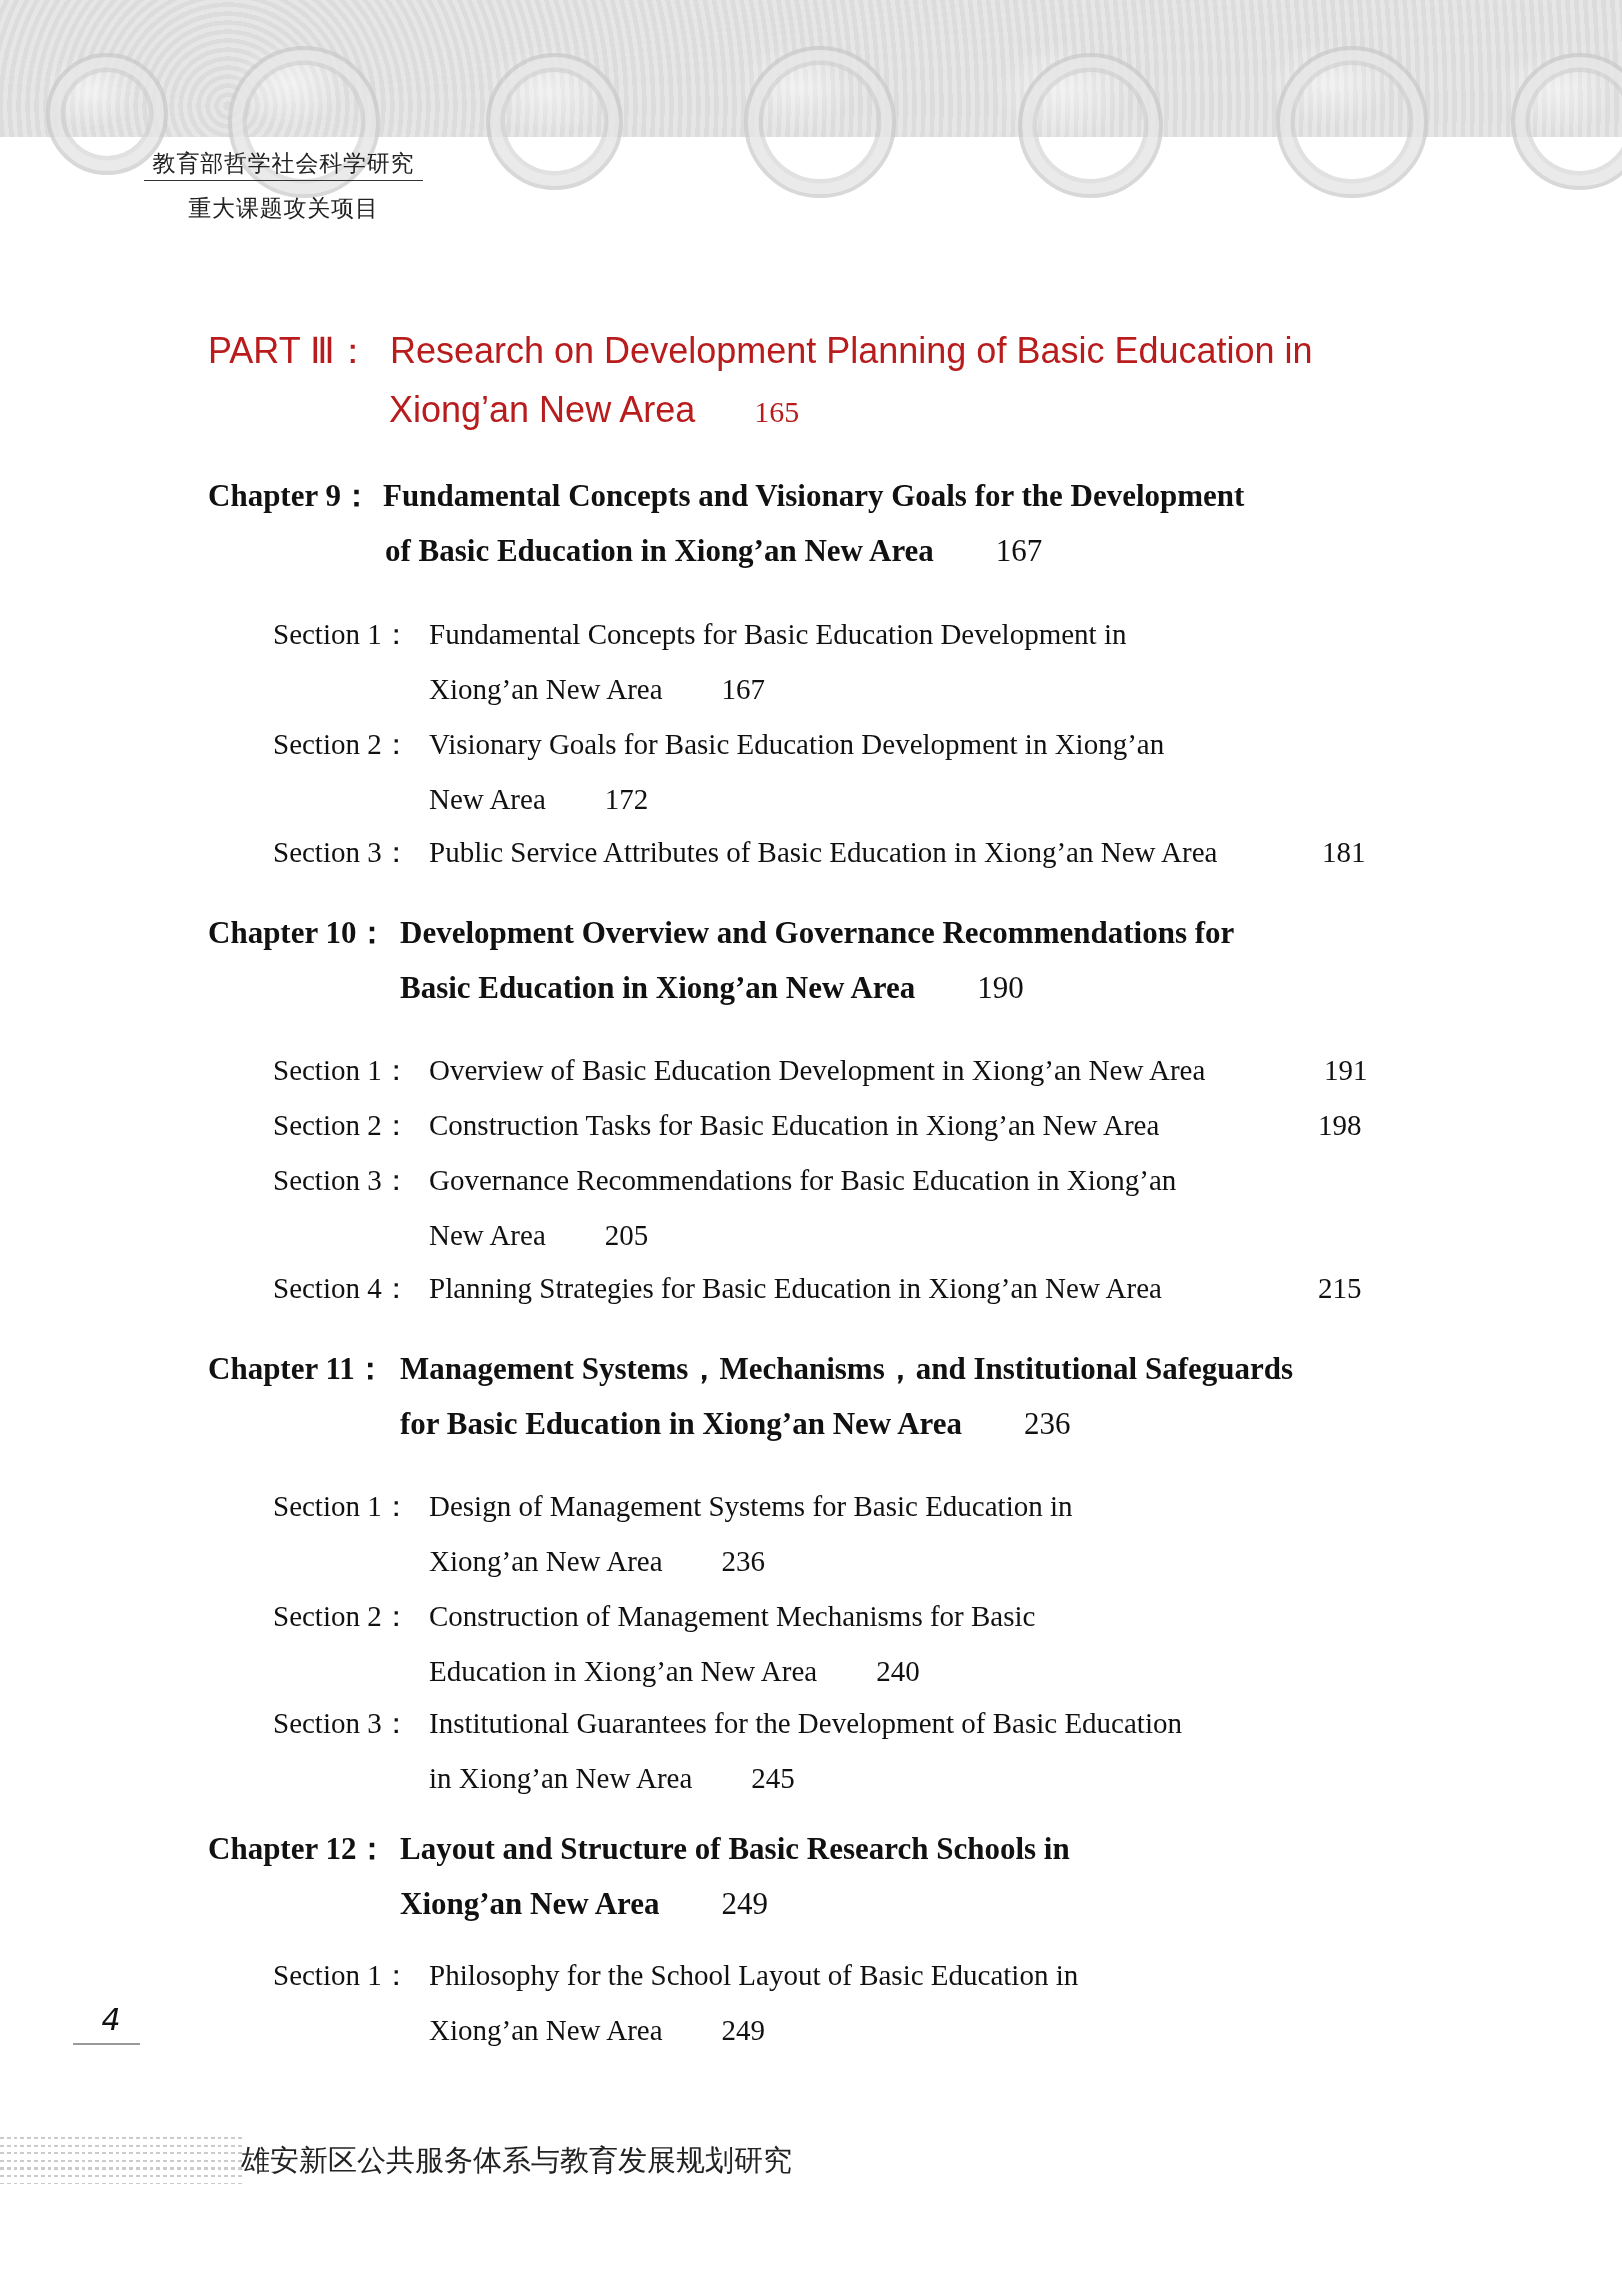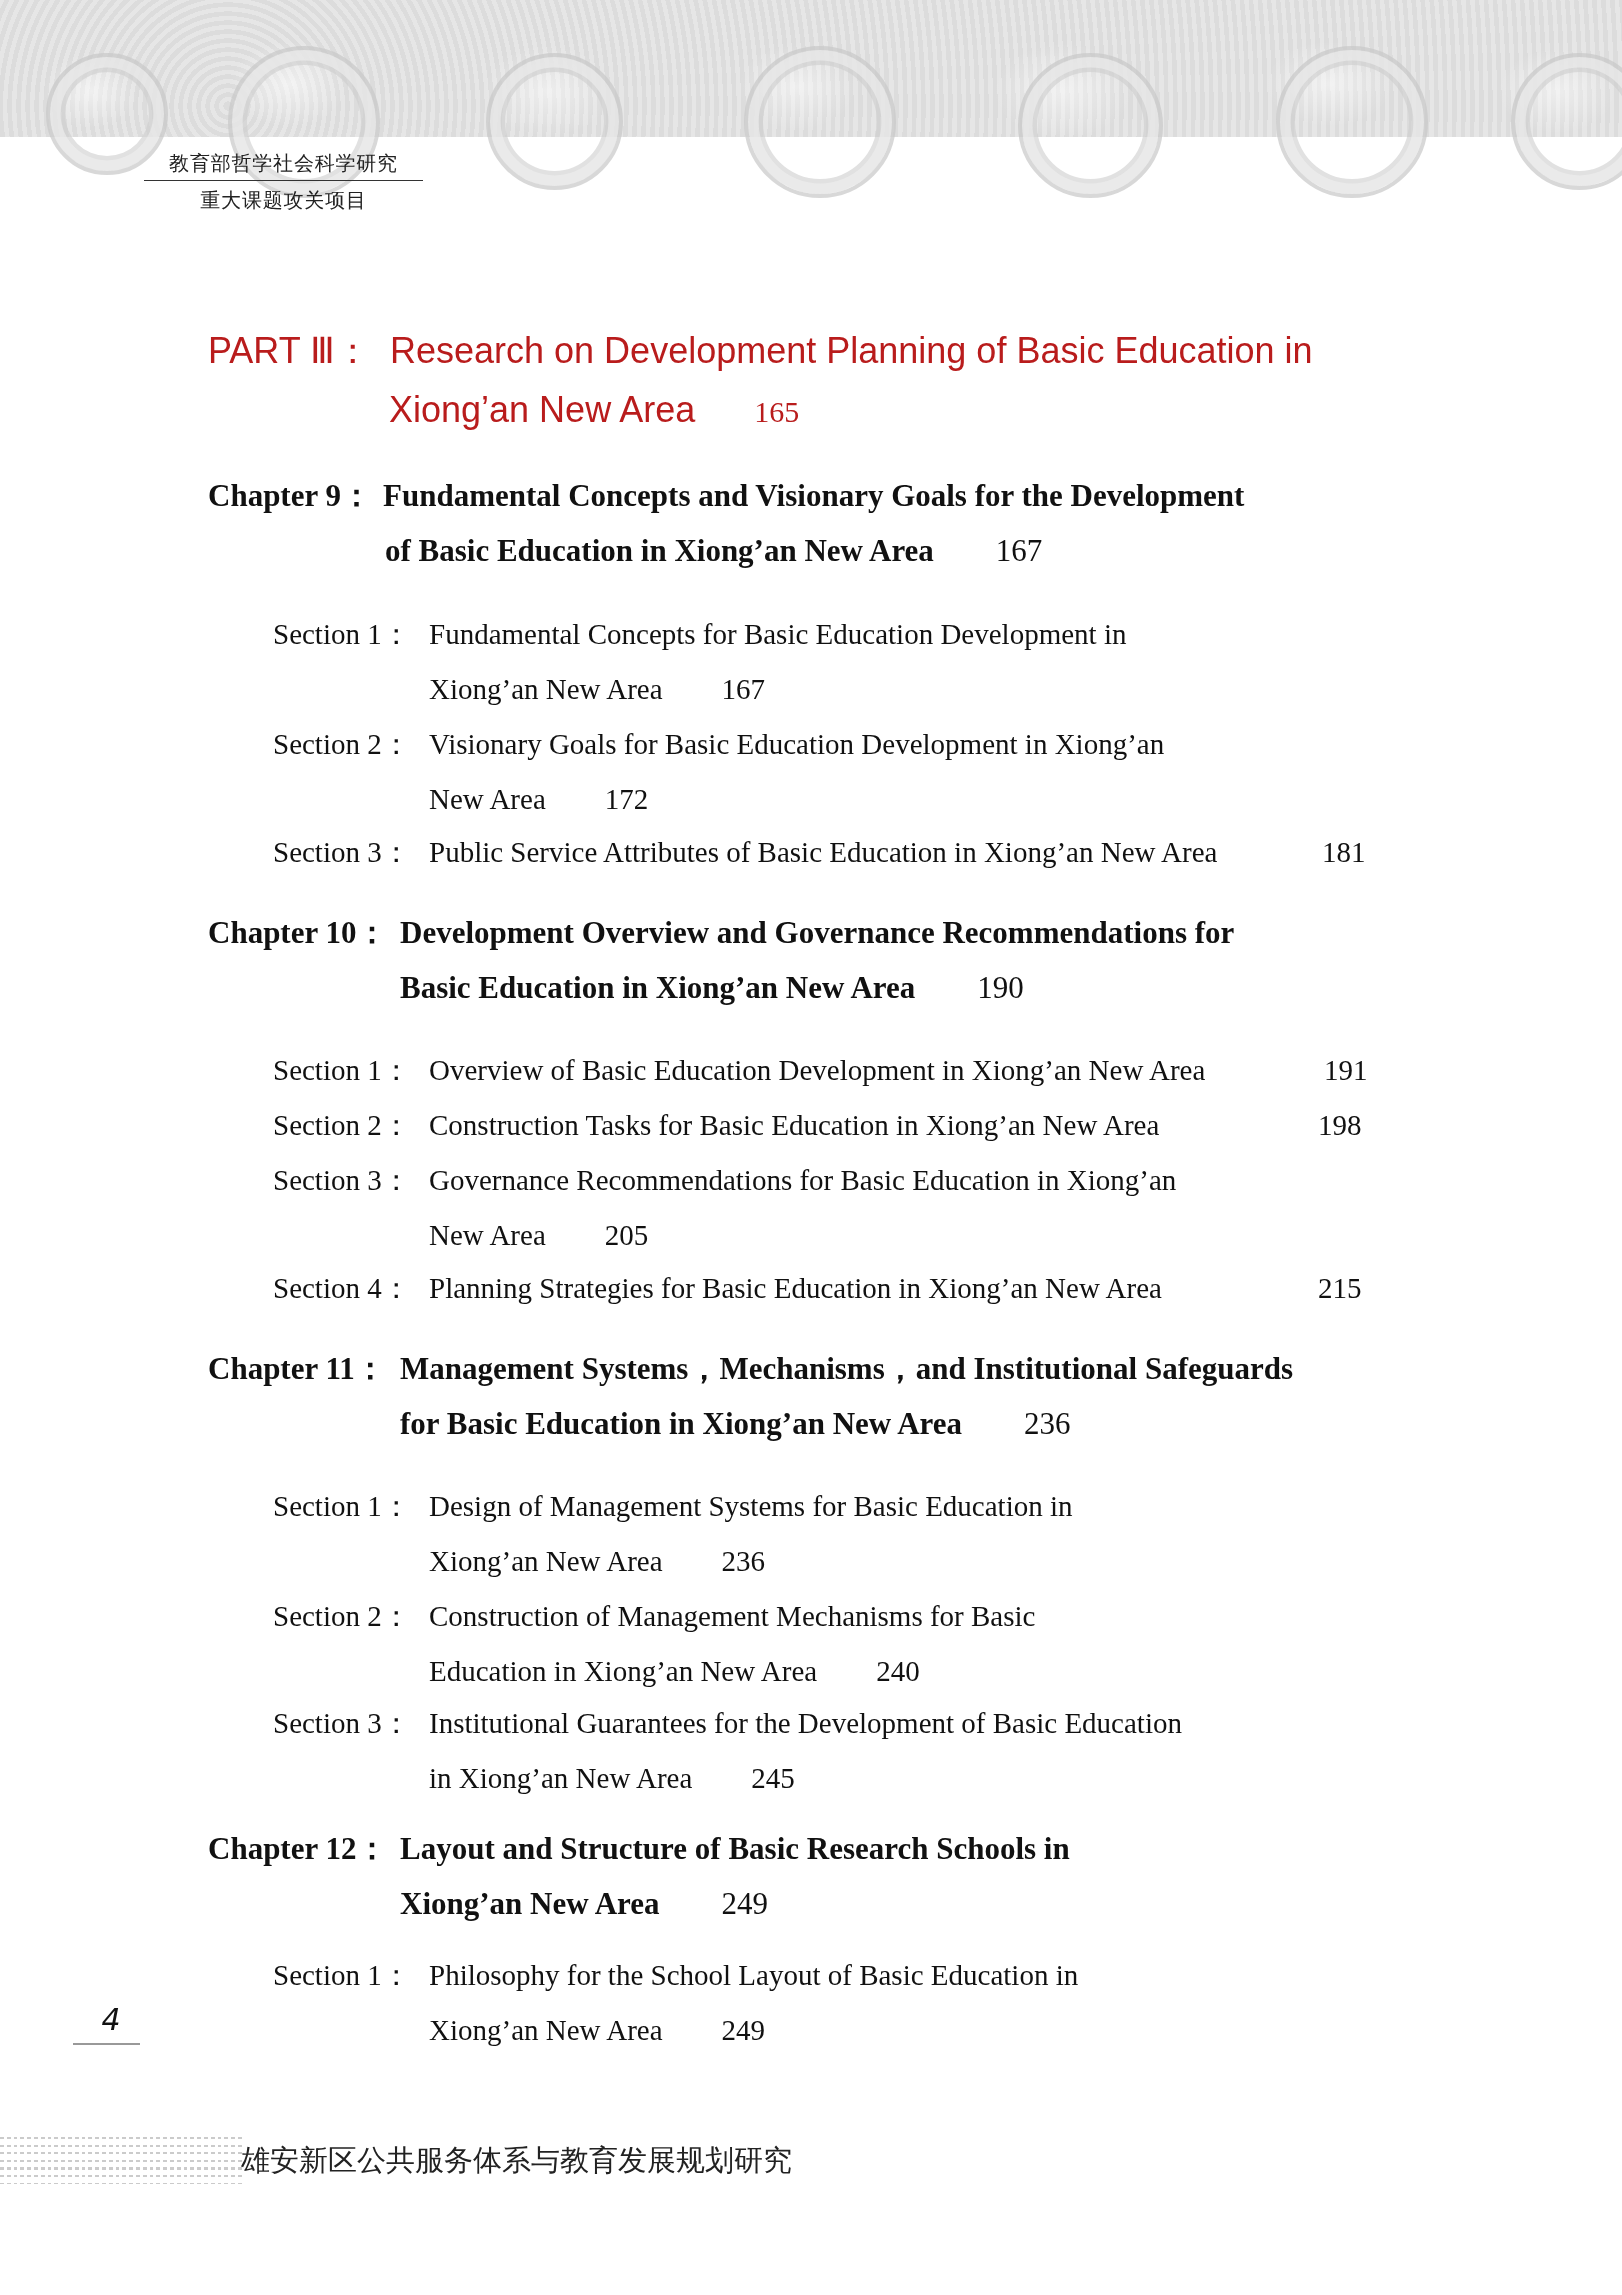--- a/index.html
+++ b/index.html
@@ -20,25 +20,25 @@
       #e2e2e2;
   }
   .header-band .swirl {
     position: absolute; border-radius: 50%;
     border: 4.6px solid rgba(200,200,200,0.7);
     box-shadow: inset 0 0 0 10.6px rgba(240,240,240,0.6), inset 0 0 0 15px rgba(205,205,205,0.6);
   }
 
   .series-title {
     position: absolute; left: 144px; top: 149px; width: 279px;
-    font-family: "DejaVu Sans", sans-serif; font-size: 20px; line-height: 29px;
+    font-family: "DejaVu Sans", sans-serif; font-size: 23px; line-height: 29px;
     color: #222; text-align: center; letter-spacing: 0.8px;
   }
   .series-title .line1 { display: block; border-bottom: 1.5px solid #333; padding-bottom: 1.5px; white-space: nowrap; }
-  .series-title .line2 { display: block; white-space: nowrap; padding-top: 5px; }
+  .series-title .line2 { display: block; white-space: nowrap; padding-top: 13px; }
 
   
   .toc { position: absolute; left: 0; top: 0; width: 1623px; }
   .row { position: absolute; white-space: nowrap; }
 
   .part {
     font-family: "Liberation Sans", sans-serif; font-size: 36px; line-height: 59px;
     left: 208px; top: 321px; color: #b91c1c;
   }
   .part .label { display: inline-block; width: 182px; }

